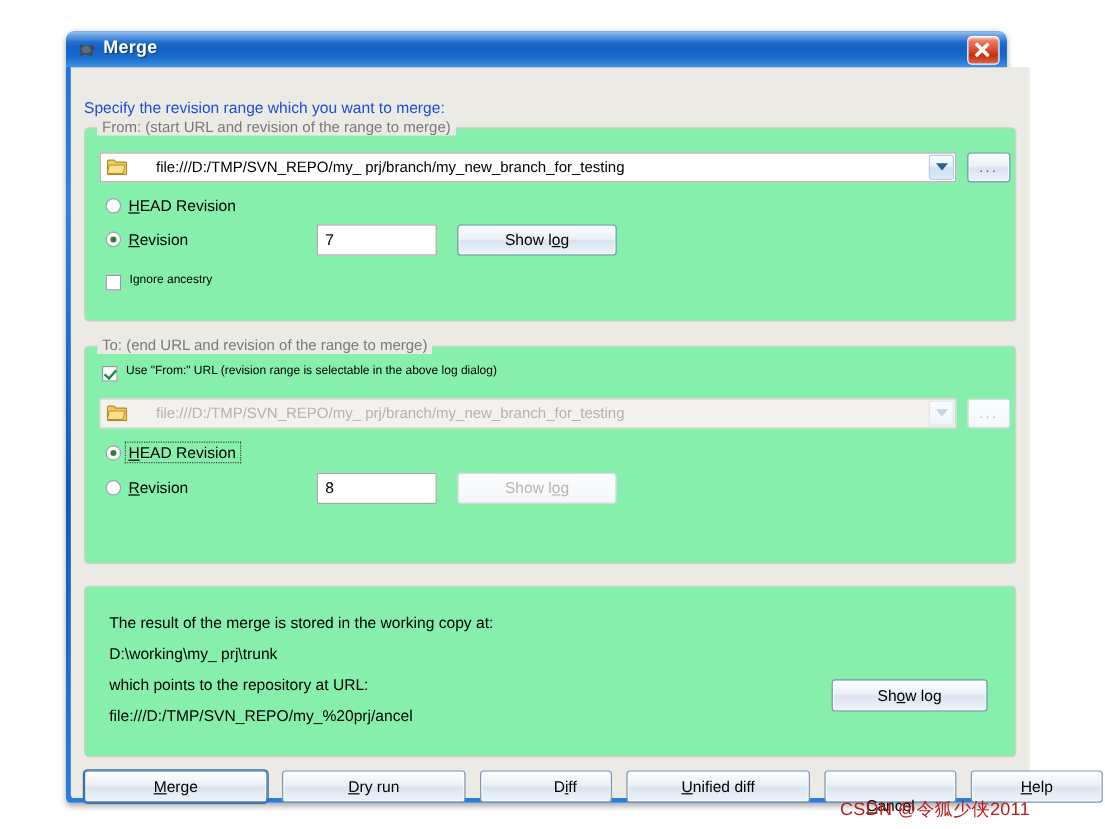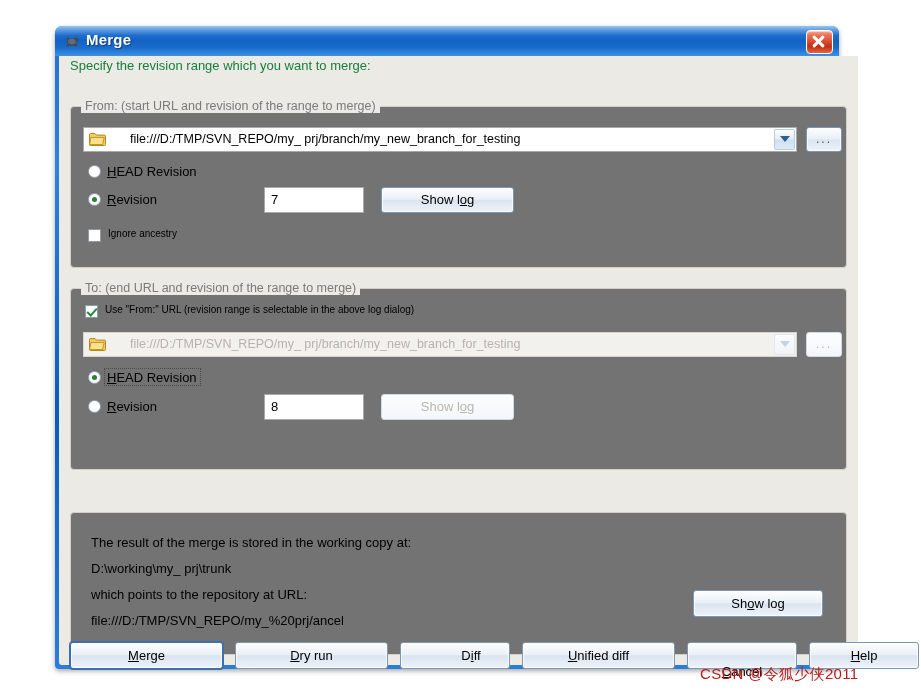--- a/index.html
+++ b/index.html
@@ -89,46 +89,46 @@
     width: 799px;
     height: 609px;
     background: #eceae5;
     box-sizing: border-box;
     border-radius: 0 0 3px 3px;
   }
 
   .intro-text {
     position: absolute;
     left: 11px;
-    top: 2px;
-    font-size: 13px;
-    color: #15803d;
+    top: 26px;
+    font-size: 13px;
+    color: #1d4ed8;
   }
 
   
   .groupbox {
     position: absolute;
     border: 1px solid #d4d0c8;
     border-radius: 4px;
-    background: #737373;
+    background: #86efac;
     box-sizing: border-box;
   }
   .group-title {
     position: absolute;
     top: -8px;
     left: 10px;
     padding: 0 4px;
     background: #eceae5;
     font-size: 12.5px;
     color: #7a7a7a;
   }
 
   #group-from { left: 11px; top: 50px; width: 777px; height: 162px; }
   #group-to   { left: 11px; top: 232px; width: 777px; height: 182px; }
-  #group-result { left: 11px; top: 432px; width: 777px; height: 143px; margin-top: 24px; }
+  #group-result { left: 11px; top: 432px; width: 777px; height: 143px; }
 
   
   .combo {
     position: absolute;
     height: 25px;
     border: 1px solid #a8a8a8;
     background: #ffffff;
     box-sizing: border-box;
   }
   .combo .folder-icon {

